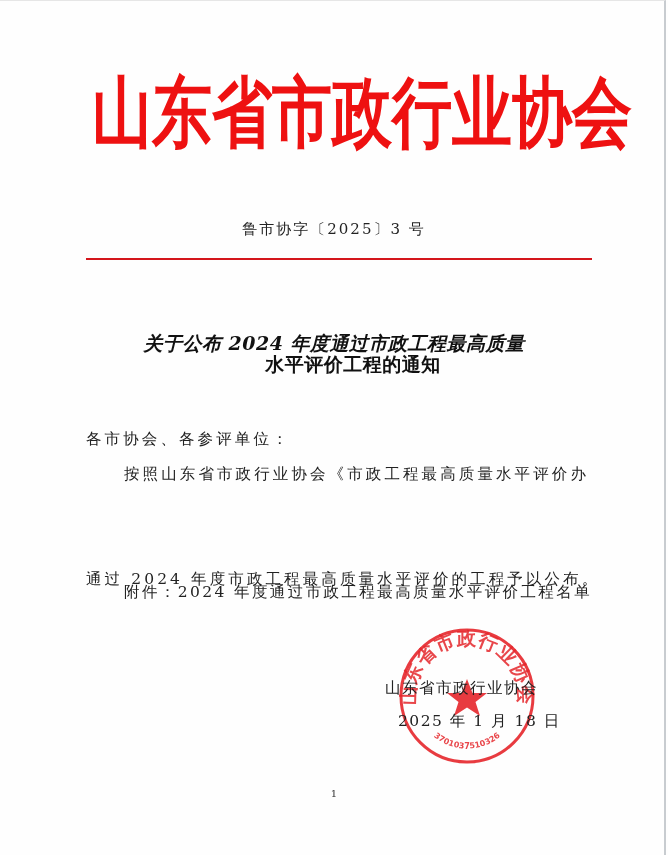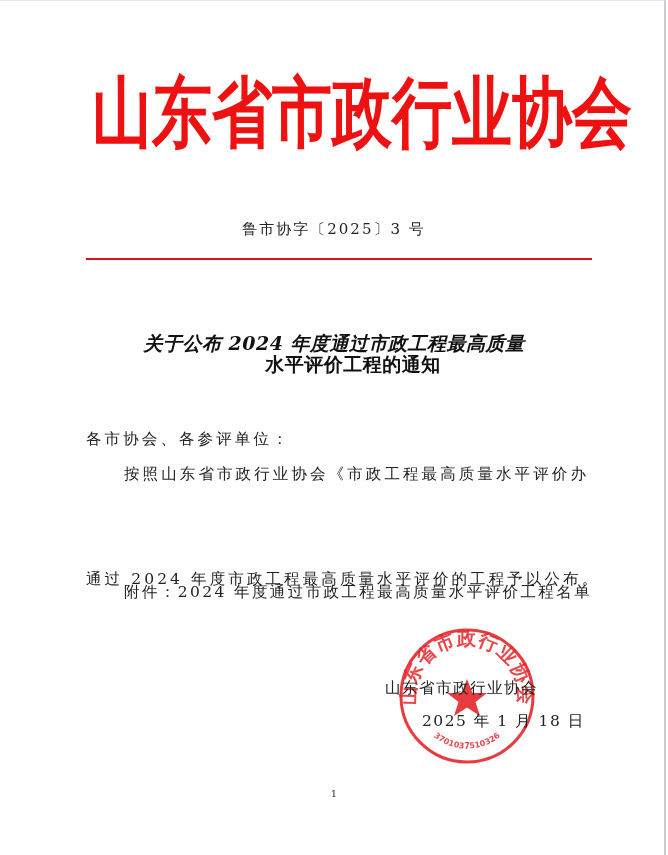--- a/index.html
+++ b/index.html
@@ -50,21 +50,21 @@
     .p2 { left: 86px; top: 499px; }
     .p3 { left: 86px; top: 541px; margin-top: 27px; }
     .attach { left: 124px; top: 581px; letter-spacing: 2.4px; }
     .seal {
       position: absolute; left: 398px; top: 626px; width: 138px; height: 138px;
     }
     .sign-org {
       position: absolute; left: 385px; top: 677px; font-size: 15.5px; letter-spacing: 1.5px; color: #222;
     }
     .sign-date {
-      position: absolute; left: 398px; top: 710px; font-size: 15.5px; letter-spacing: 1.5px; color: #222; margin-left: 24px;
+      position: absolute; left: 398px; top: 710px; font-size: 15.5px; letter-spacing: 1.5px; color: #222;
     }
     .page-num {
       position: absolute; left: 0; top: 787px; width: 668px; text-align: center;
       font-size: 10px; color: #333;
     }
   </style>
 </head>
 <body>
 
 <div class="page">

